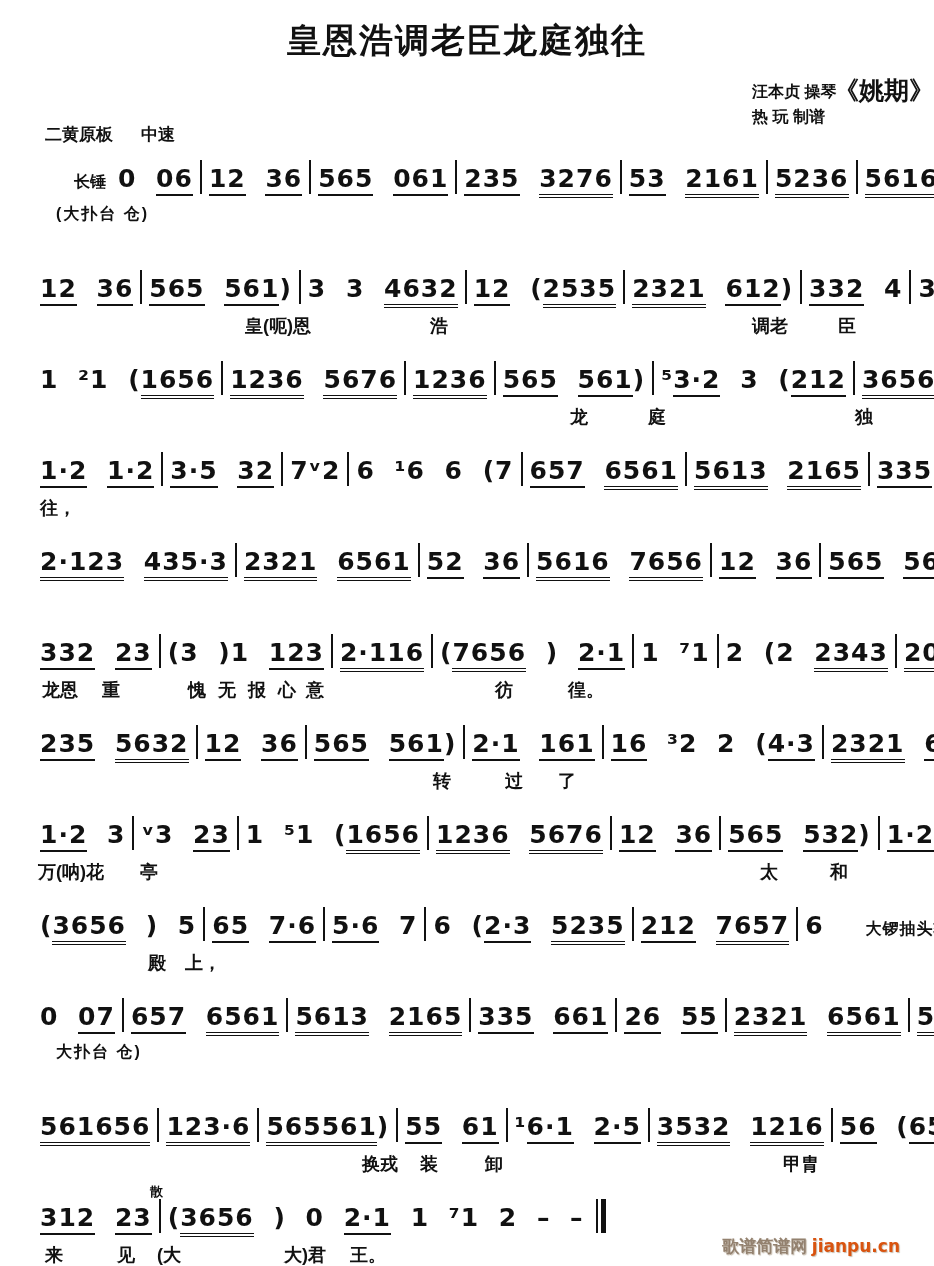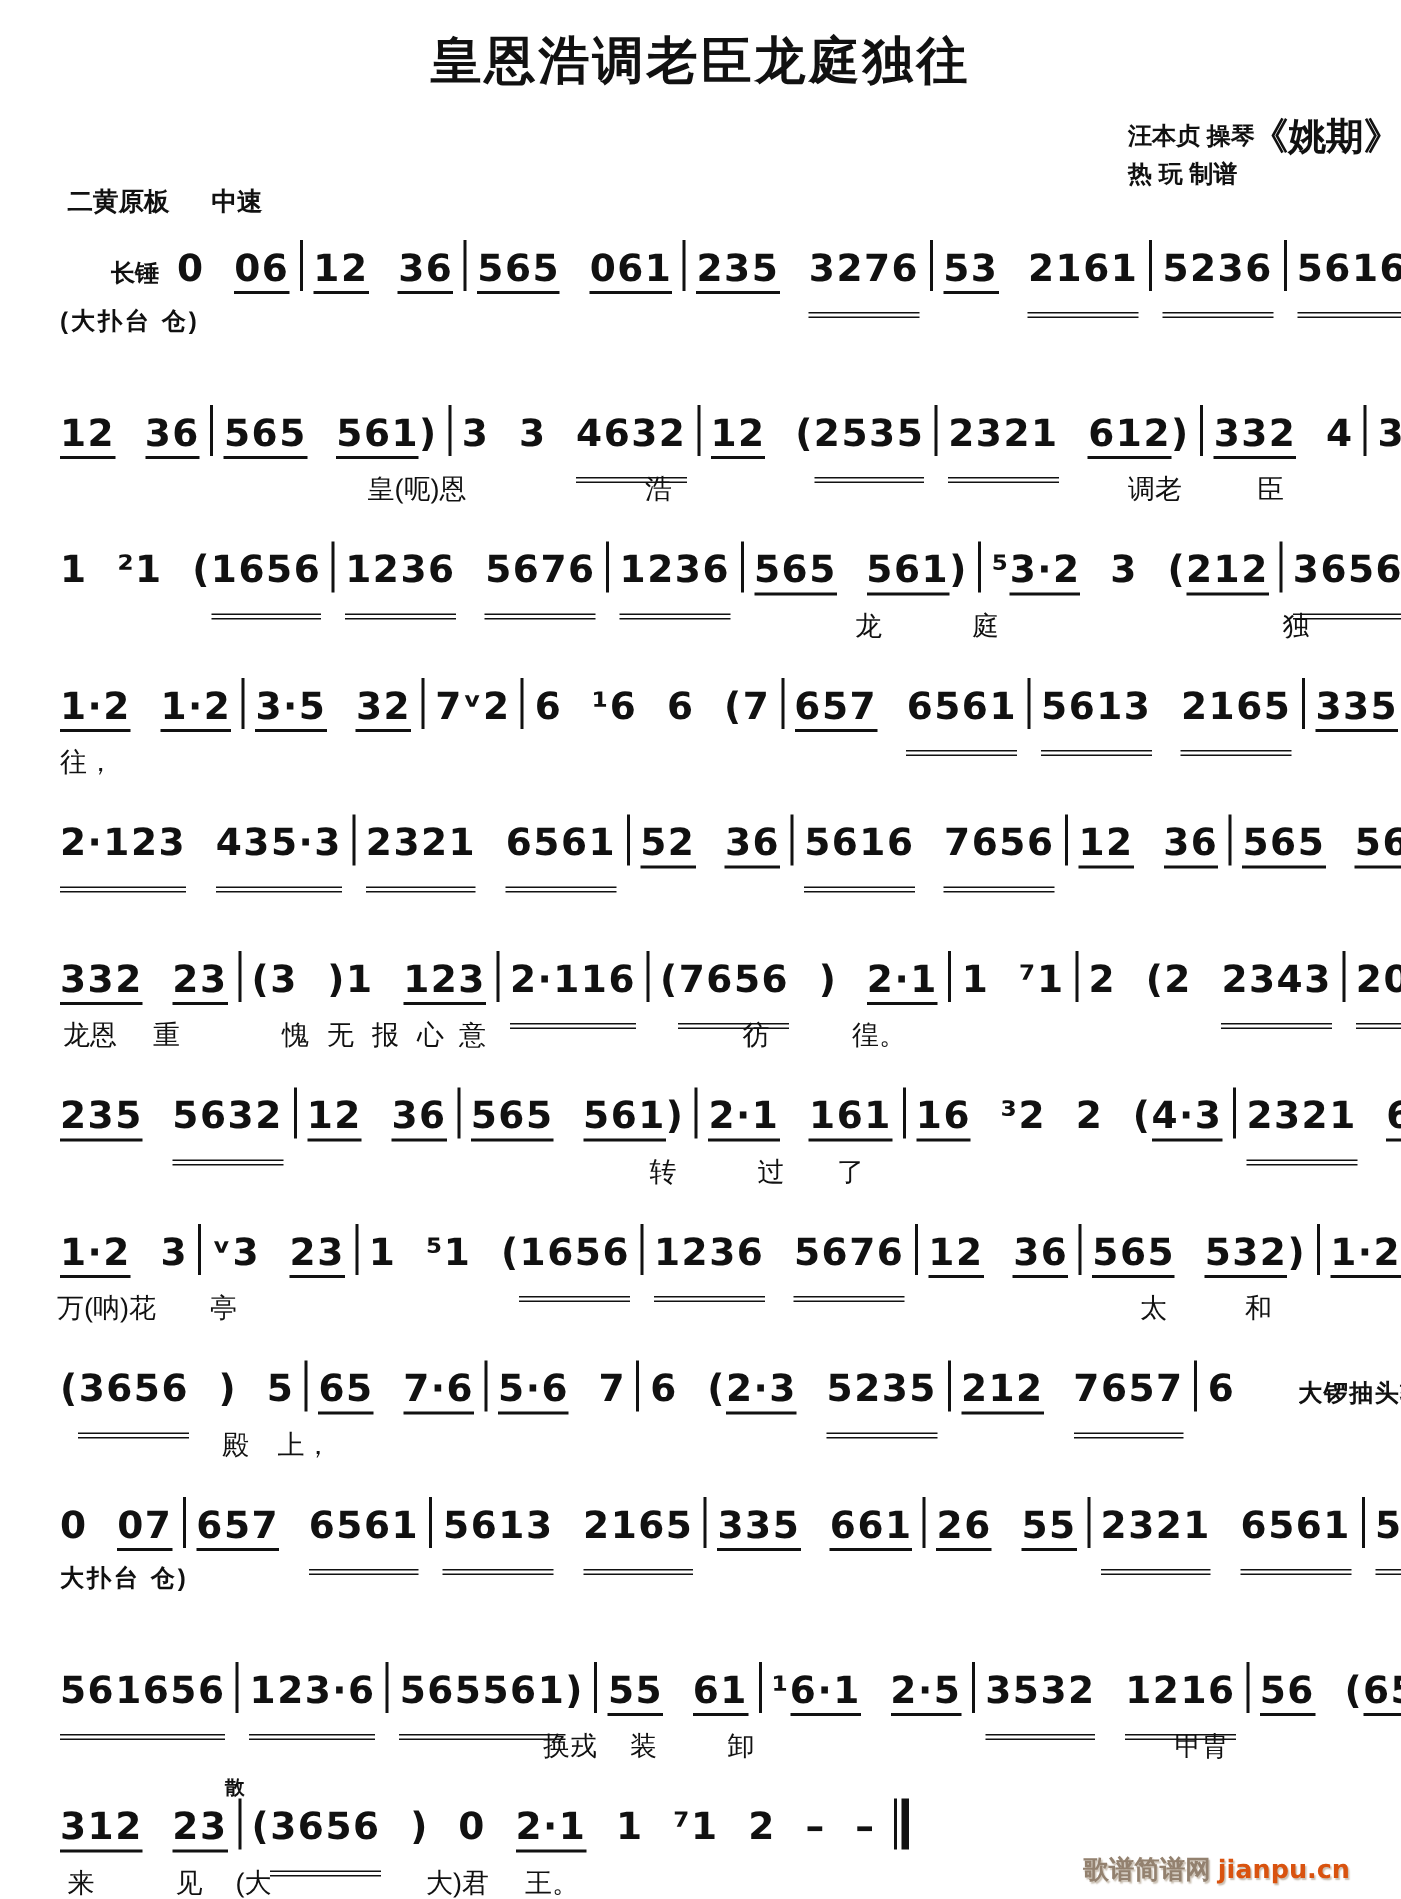--- a/index.html
+++ b/index.html
@@ -15,26 +15,26 @@
   #score{ margin-top:6px; }
   .system{ position:relative; height:91px; }
   .system.has-below{ height:110px; }
   .nrow{
     position:absolute; left:0; top:8px; padding-left:40px; white-space:nowrap;
     font-family:"DejaVu Sans",sans-serif; font-weight:bold; font-size:25px; letter-spacing:1px; word-spacing:10px;
   }
   .pre{ font-size:16px; letter-spacing:0; word-spacing:2px; margin-right:12px; font-family:"Liberation Sans",sans-serif;margin-left:34px;}
   .rlabel{ font-size:16px; letter-spacing:1px; word-spacing:2px; margin-left:42px; font-family:"Liberation Sans",sans-serif;}
   .bm{ border-bottom:2px solid #111; padding-bottom:1px; }
-  .bm.dbl{ border-bottom:4px double #111; padding-bottom:15px; }
+  .bm.dbl{ border-bottom:4px double #111; padding-bottom:1px; }
   .bar{ display:inline-block; width:2px; height:34px; background:#111; vertical-align:-7px; margin:0 7px; }
   .endbar{ display:inline-block; width:3px; height:34px; border-left:2px solid #111; border-right:5px solid #111; vertical-align:-7px; margin-left:12px; }
-  .lyric{ position:absolute; top:52px; font-size:18px; font-weight:normal; white-space:nowrap; }
+  .lyric{ position:absolute; top:52px; font-size:18px; font-weight:bold; white-space:nowrap; }
   .above-mark{ position:absolute; top:-8px; font-size:13px; font-weight:bold; }
-  .below{ position:absolute; top:52px; left:0; padding-left:40px; font-size:16px; font-weight:bold; letter-spacing:2px; }
+  .below{ position:absolute; top:52px; left:0; padding-left:56px; font-size:16px; font-weight:bold; letter-spacing:2px; }
   .watermark{ position:absolute; right:34px; bottom:8px; font-size:17px; font-weight:bold;
     color:#93816f; text-shadow:1px 1px 1px #c9bfb2; }
   .watermark a{ color:#d9530f; text-decoration:none; font-family:"DejaVu Sans",sans-serif; }
 </style>
 </head>
 <body>
 
 <div class="title">皇恩浩调老臣龙庭独往</div>
 <div class="subtitle">《姚期》</div>
 

